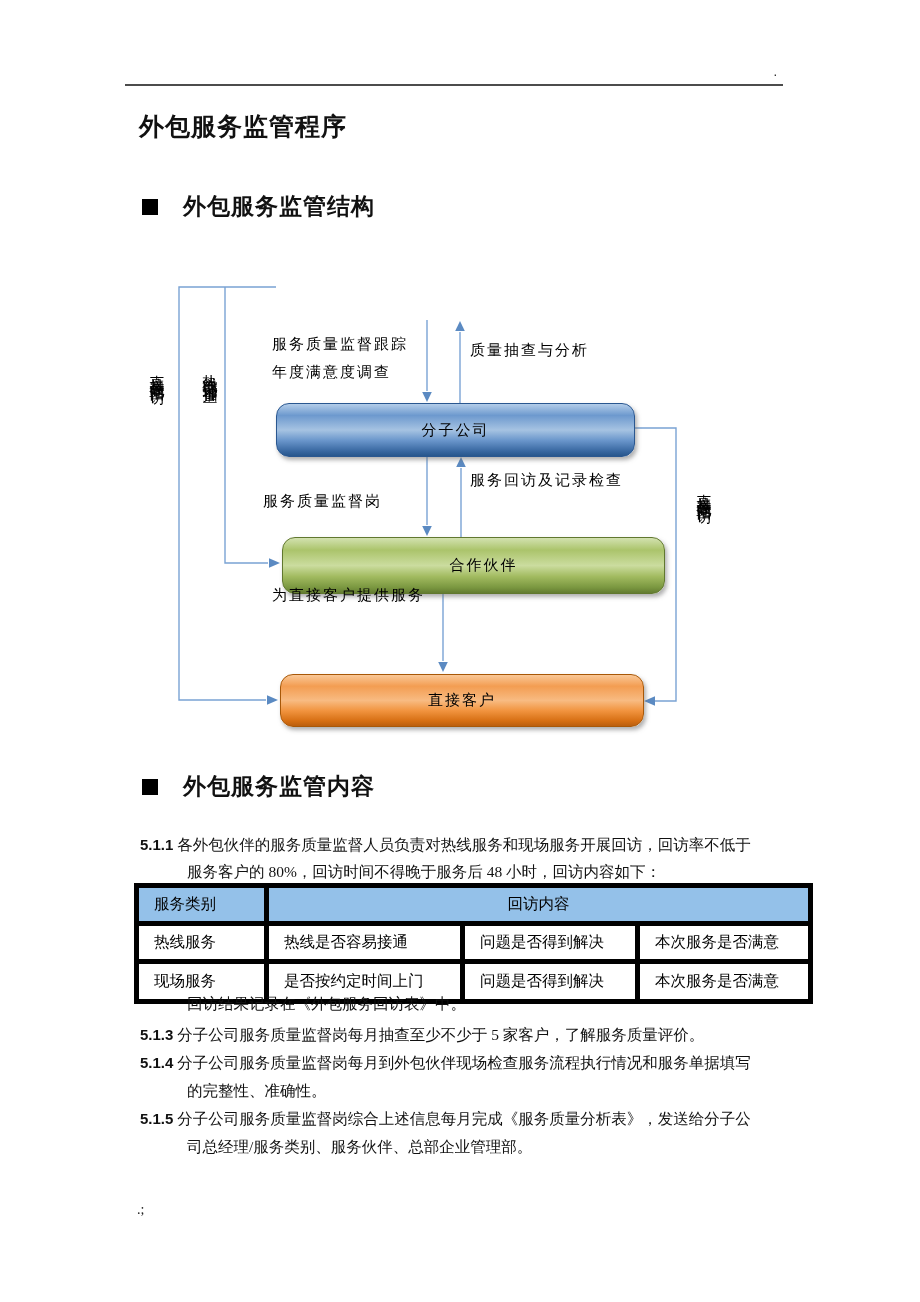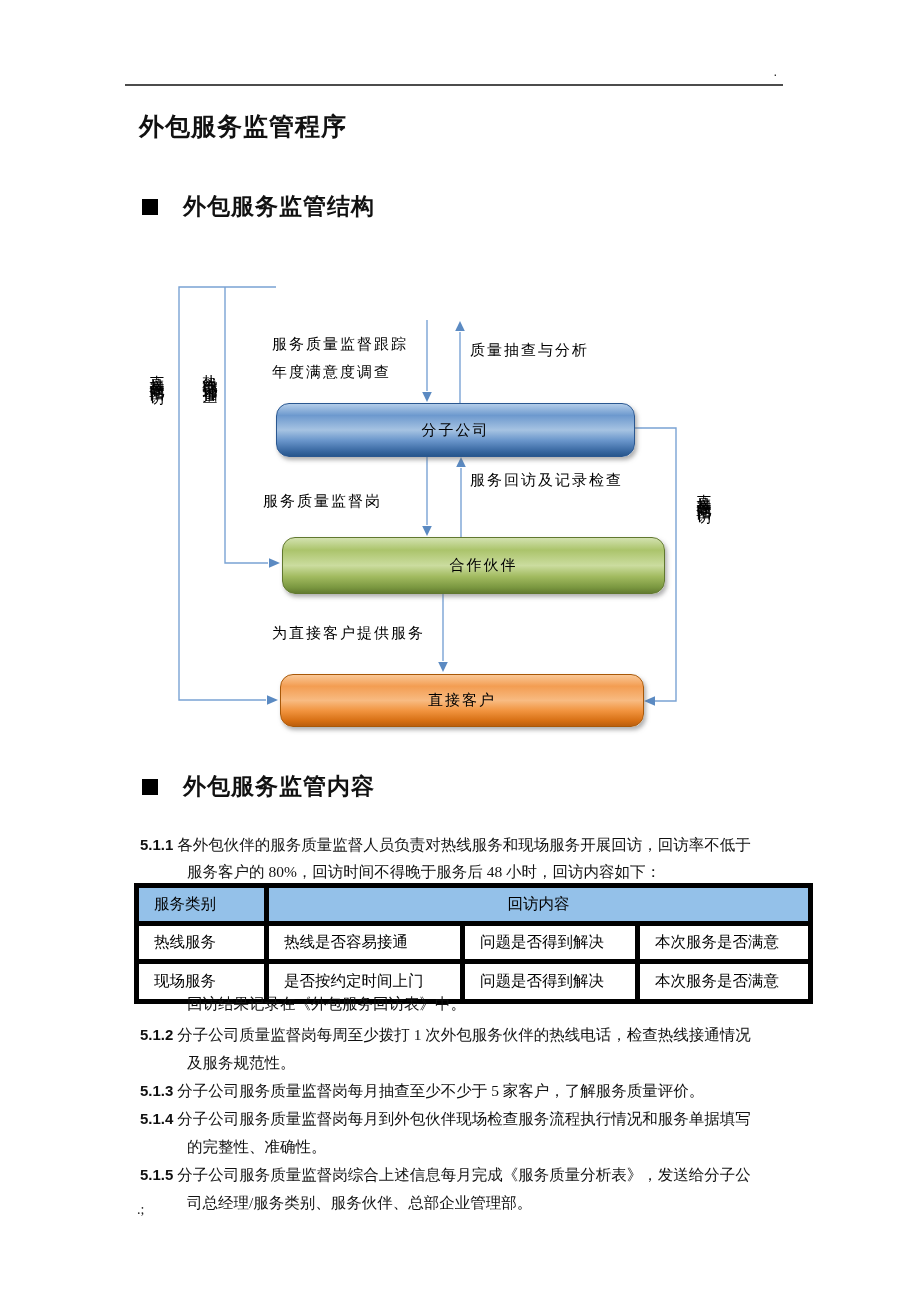--- a/index.html
+++ b/index.html
@@ -33,21 +33,21 @@
   .node-green{left:282px;top:537px;width:361px;height:55px;border:1px solid #61782f;
         background:linear-gradient(180deg,#d3e2b0 0%,#abc46b 22%,#cbdc9f 50%,#a2bb60 70%,#7a9740 90%,#637c31 100%);padding-left:20px;}
   .node-orange{left:280px;top:674px;width:362px;height:51px;border:1px solid #a85808;
         background:linear-gradient(180deg,#fac897 0%,#f39d52 22%,#f8bb82 50%,#f1943f 70%,#d66f13 90%,#bb5f0e 100%);}
 
   .edge-label{position:absolute;font-size:15px;letter-spacing:2px;line-height:28px;white-space:nowrap;color:#000;}
   #lbl-quality-track{left:272px;top:330px;}
   #lbl-quality-sampling{left:470px;top:336px;}
   #lbl-visit-check{left:470px;top:466px;}
   #lbl-service-post{left:263px;top:487px;}
-  #lbl-provide-service{left:272px;top:619px;}
+  #lbl-provide-service{left:272px;top:583px;font-family:Liberation Mono, monospace;}
 
   .vlabel{position:absolute;writing-mode:vertical-rl;font-size:15px;letter-spacing:2px;color:#000;}
   #vlabel-left-outer{left:147px;top:363px;height:150px;}
   #vlabel-left-inner{left:200px;top:363px;height:150px;}
   #vlabel-right{left:694px;top:482px;height:150px;}
 
   
   .para-511{position:absolute;left:140px;top:831px;width:668px;font-size:15.5px;line-height:27px;}
   .pnum{font-family:"Liberation Sans",sans-serif;font-weight:700;font-size:15px;margin-top:40px;}
   .cont{padding-left:47px;}
@@ -165,24 +165,20 @@
       <td>问题是否得到解决</td>
       <td>本次服务是否满意</td>
     </tr>
   </tbody>
     </table>
 
   <div class="table-note">回访结果记录在《外包服务回访表》中。</div>
 
   <div class="paras">
     <div>
-      <div><span class="pnum">5.1.2</span> <span>分子公司质量监督岗每周至少拨打 1 次外包服务伙伴的热线电话，检查热线接通情况</span></div>
-      <div class="cont">及服务规范性。</div>
-    </div>
-    <div>
       <div><span class="pnum">5.1.3</span> <span>分子公司服务质量监督岗每月抽查至少不少于 5 家客户，了解服务质量评价。</span></div>
     </div>
     <div>
       <div><span class="pnum">5.1.4</span> <span>分子公司服务质量监督岗每月到外包伙伴现场检查服务流程执行情况和服务单据填写</span></div>
       <div class="cont">的完整性、准确性。</div>
     </div>
     <div>
       <div><span class="pnum">5.1.5</span> <span>分子公司服务质量监督岗综合上述信息每月完成《服务质量分析表》，发送给分子公</span></div>
       <div class="cont">司总经理/服务类别、服务伙伴、总部企业管理部。</div>
     </div>

